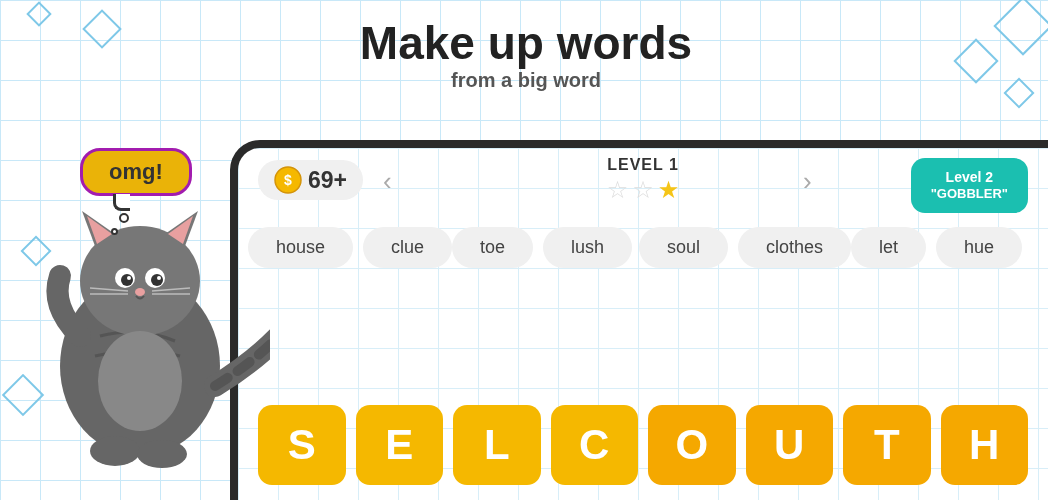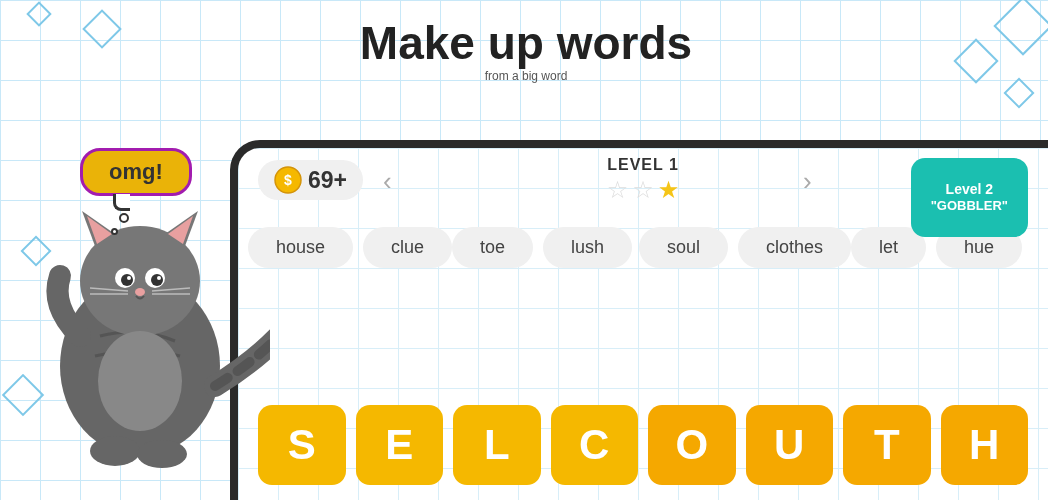--- a/index.html
+++ b/index.html
@@ -40,23 +40,23 @@
       text-align: center;
       z-index: 2;
     }
     .header-title {
       font-size: 46px;
       font-weight: 900;
       color: #222;
       line-height: 1.1;
     }
     .header-subtitle {
-      font-size: 12px;
+      font-size: 20px;
       color: #555;
-      font-weight: 400;
+      font-weight: 700;
     }
 
     
     .game-area {
       position: absolute;
       top: 140px;
       left: 230px;
       right: 0;
       bottom: 0;
       background: #2a2a2a;
@@ -136,21 +136,21 @@
     }
 
     
     .next-level-btn {
       position: absolute;
       right: 20px;
       top: 10px;
       background: #1bbfb0;
       color: #fff;
       border-radius: 14px;
-      padding: 22px 20px;
+      padding: 10px 20px;
       text-align: center;
       font-weight: 800;
       font-size: 15px;
       line-height: 1.3;
       cursor: pointer;
     }
     .word-pill {
       background: #f0f0f0;
       border-radius: 30px;
       padding: 10px 28px;

